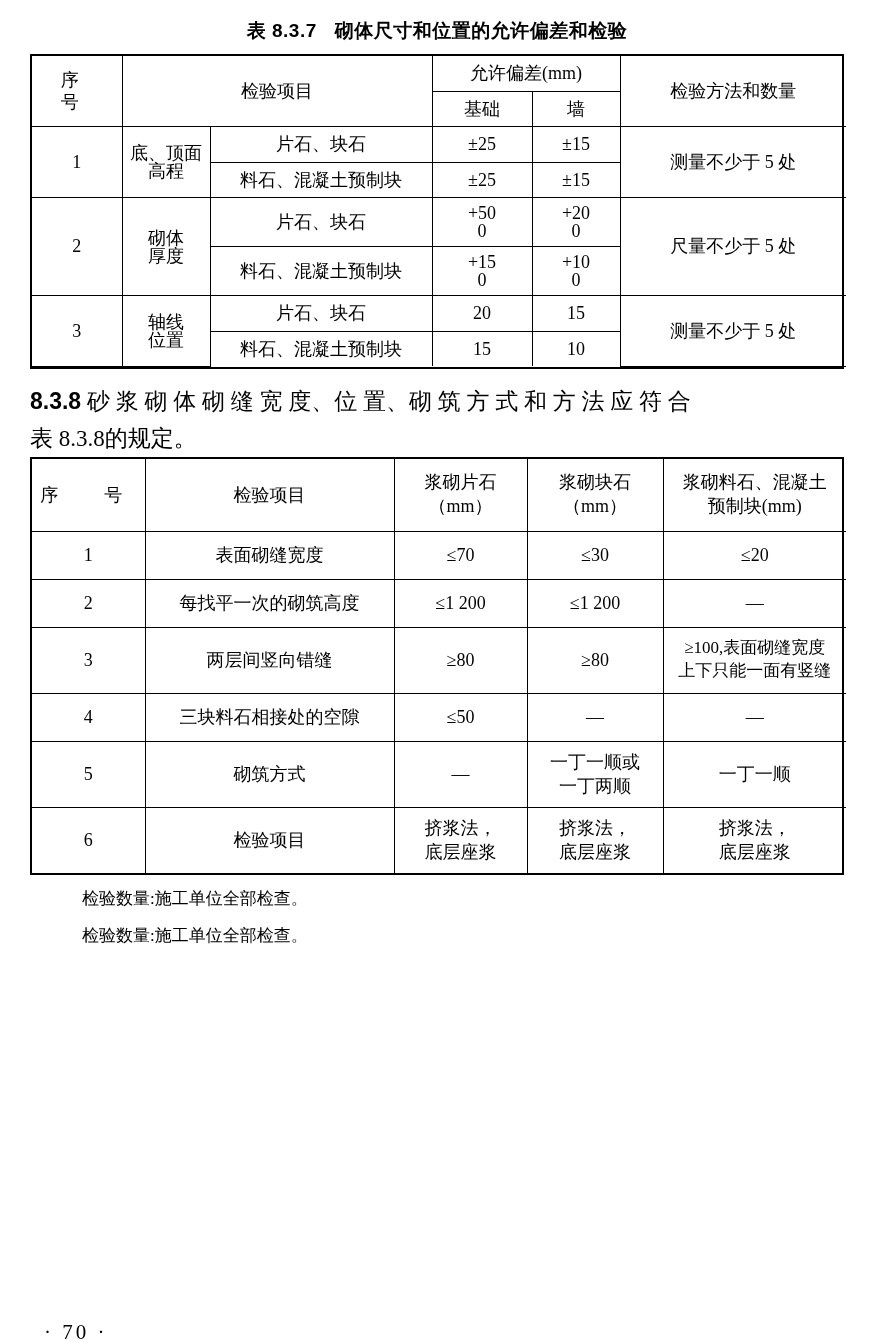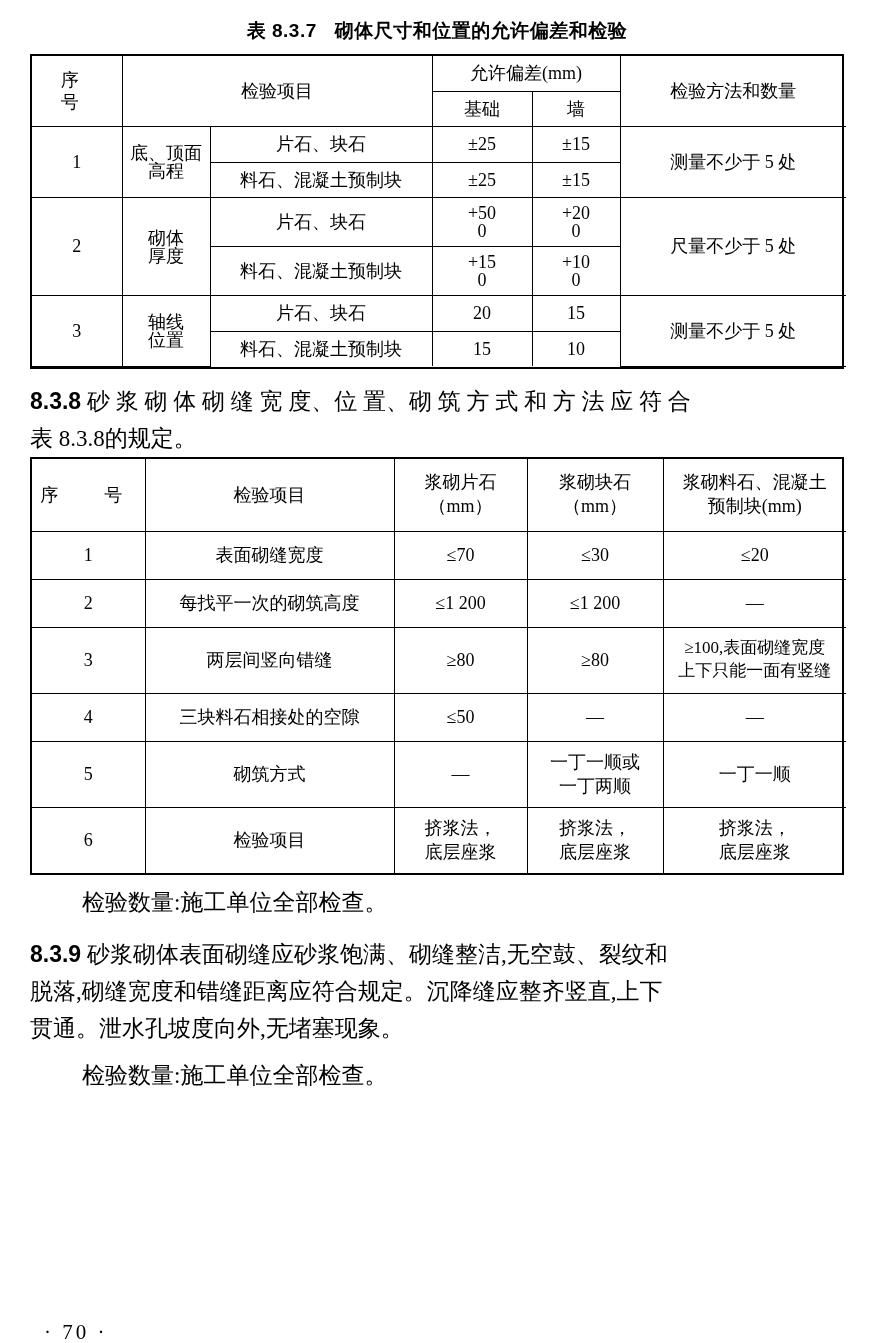--- a/index.html
+++ b/index.html
@@ -94,21 +94,21 @@
     margin: 14px 0 0 0;
     text-align: justify;
     text-justify: inter-ideograph;
   }
   .num-head {
     font-weight: bold;
     font-family: "Liberation Sans", "DejaVu Sans", sans-serif;
     letter-spacing: 0px;
   }
   .sub-line {
-    font-size: 23px;
+    font-size: 17px;
     line-height: 1.6;
     margin: 10px 0 0 0;
     padding-left: 52px;
   }
 
   
   .footer {
     position: absolute;
     bottom: 16px;
     left: 44px;
@@ -339,24 +339,18 @@
               <span class="bot">底层座浆</span>
             </span>
           </td>
         </tr>
       </tbody>
     </table>
     </div>
 
     <p class="sub-line">检验数量:施工单位全部检查。</p>
 
-    <p class="body">
-      <span class="num-head">8.3.9</span>
-      <span>砂浆砌体表面砌缝应砂浆饱满、砌缝整洁,无空鼓、裂纹和</span><br>
-      <span>脱落,砌缝宽度和错缝距离应符合规定。沉降缝应整齐竖直,上下</span><br>
-      <span>贯通。泄水孔坡度向外,无堵塞现象。</span>
-    </p>
     <p class="sub-line">检验数量:施工单位全部检查。</p>
 
   </div>
 
   <div class="footer">· 70 ·</div>
 </div>
 
 </body></html>

